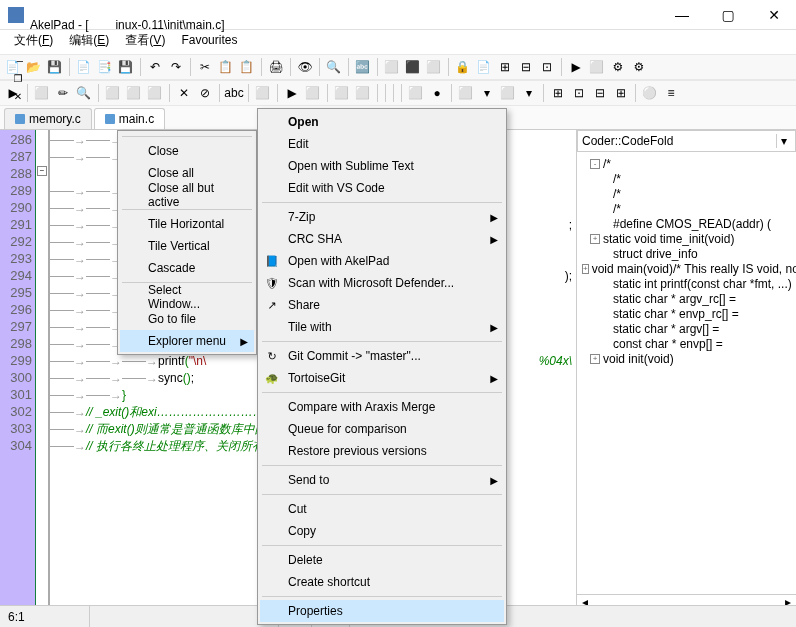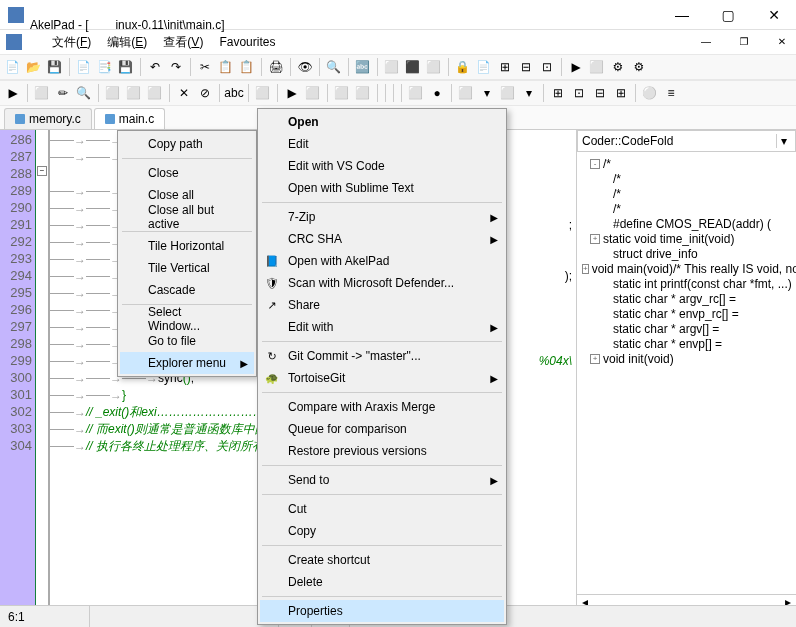--- a/index.html
+++ b/index.html
@@ -2,21 +2,21 @@
 <html><head>
 <meta charset="utf-8">
 <style>
 * { margin: 0; padding: 0; box-sizing: border-box; font-family: "Segoe UI", Tahoma, sans-serif; font-size: 12px; }
 body { width: 796px; height: 627px; background: #fff; overflow: hidden; position: relative; }
 .titlebar { height: 30px; background: #fff; display: flex; align-items: center; padding: 0 8px; border-bottom: 1px solid #e0e0e0; }
 .titlebar .icon { width: 16px; height: 16px; background: #4a7ab8; margin-right: 6px; }
 .titlebar .title { flex: 1; font-size: 12px; margin-top: 21px; }
 .titlebar .winbtns { display: flex; gap: 18px; }
 .titlebar .winbtn { width: 28px; text-align: center; font-size: 14px; }
-.menubar { height: 24px; display: flex; align-items: center; padding: 0 6px; gap: 18px; }
+.menubar { height: 24px; display: flex; padding: 0 6px; gap: 2px; flex-direction: column; }
 .menubar .mi { padding: 2px 8px; font-size: 12px; }
 .menubar .mi u { text-decoration: underline; }
 .menubar .spacer { flex: 1; }
 .menubar .tbtn { width: 16px; height: 16px; margin-left: 4px; font-size: 10px; text-align: center; line-height: 16px; }
 .toolbar { height: 26px; display: flex; align-items: center; padding: 2px 4px; gap: 3px; border-top: 1px solid #e8e8e8; border-bottom: 1px solid #e8e8e8; background: #f8f8f8; }
 .toolbar .tb { width: 18px; height: 18px; display: inline-flex; align-items: center; justify-content: center; font-size: 12px; border-radius: 2px; }
 .toolbar .sep { width: 1px; height: 18px; background: #ccc; margin: 0 2px; }
 .tabbar { height: 24px; display: flex; align-items: flex-end; padding: 2px 4px 0 4px; gap: 2px; background: #fafafa; border-bottom: 1px solid #ccc; }
 .tab { display: flex; align-items: center; gap: 4px; padding: 3px 10px; border: 1px solid #ccc; border-bottom: none; background: #f0f0f0; font-size: 11px; border-radius: 3px 3px 0 0; }
 .tab.active { background: #fff; }
@@ -257,21 +257,21 @@
           <span>static char * envp_rc[] =</span>
         </div>
         <div class="nd">
           <span class="sp" style="width:16px"></span>
           <span style="width:12px"></span>
           <span>static char * argv[] =</span>
         </div>
         <div class="nd">
           <span class="sp" style="width:16px"></span>
           <span style="width:12px"></span>
-          <span>static char * envp[] =</span>
+          <span>const char * envp[] =</span>
         </div>
         <div class="nd">
           <span class="sp" style="width:8px"></span>
           <span class="tg">+</span>
           <span>void init(void)</span>
         </div>
       </div>
     <div style="height:16px;border-top:1px solid #ccc;display:flex">
       <span style="width:16px;text-align:center">◂</span>
         <span style="flex:1"></span>
@@ -282,23 +282,20 @@
 
 <div class="statusbar">
   <div class="cell" style="width:90px">6:1</div>
   <div class="cell" style="flex:0.4"></div>
   <div class="cell">Ins</div>
   <div class="cell">Win</div>
   <div class="cell" style="flex:1;border-right:none">65001 (UTF-8) 无 BOM</div>
 </div>
 
 <div class="ctxmenu" id="menu1">
-    <div class="item ">
-      <span style="">Copy path</span>
-    </div>
     <div class="div"></div>
     <div class="item ">
       <span style="">Close</span>
     </div>
     <div class="item ">
       <span style="">Close all</span>
     </div>
     <div class="item ">
       <span style="">Close all but active</span>
     </div>
@@ -325,24 +322,24 @@
     </div>
   </div>
 <div class="ctxmenu" id="menu2">
     <div class="item ">
       <span style="font-weight:bold">Open</span>
     </div>
     <div class="item ">
       <span style="">Edit</span>
     </div>
     <div class="item ">
+      <span style="">Open with Sublime Text</span>
+    </div>
+    <div class="item ">
       <span style="">Edit with VS Code</span>
-    </div>
-    <div class="item ">
-      <span style="">Open with Sublime Text</span>
     </div>
     <div class="div"></div>
     <div class="item ">
       <span style="">7-Zip</span>
       <span class="arr">▶</span>
     </div>
     <div class="item ">
       <span style="">CRC SHA</span>
       <span class="arr">▶</span>
     </div>
@@ -352,21 +349,21 @@
     </div>
     <div class="item ">
       <span class="ic">🛡</span>
       <span style="">Scan with Microsoft Defender...</span>
     </div>
     <div class="item ">
       <span class="ic">↗</span>
       <span style="">Share</span>
     </div>
     <div class="item ">
-      <span style="">Edit with</span>
+      <span style="">Tile with</span>
       <span class="arr">▶</span>
     </div>
     <div class="div"></div>
     <div class="item ">
       <span class="ic">↻</span>
       <span style="">Git Commit -&gt; "master"...</span>
     </div>
     <div class="item ">
       <span class="ic">🐢</span>
       <span style="">TortoiseGit</span>
@@ -389,22 +386,22 @@
     </div>
     <div class="div"></div>
     <div class="item ">
       <span style="">Cut</span>
     </div>
     <div class="item ">
       <span style="">Copy</span>
     </div>
     <div class="div"></div>
     <div class="item ">
+      <span style="">Delete</span>
+    </div>
+    <div class="item ">
       <span style="">Create shortcut</span>
-    </div>
-    <div class="item ">
-      <span style="">Delete</span>
     </div>
     <div class="div"></div>
     <div class="item hl">
       <span style="">Properties</span>
     </div>
   </div>
 
 </body></html>

